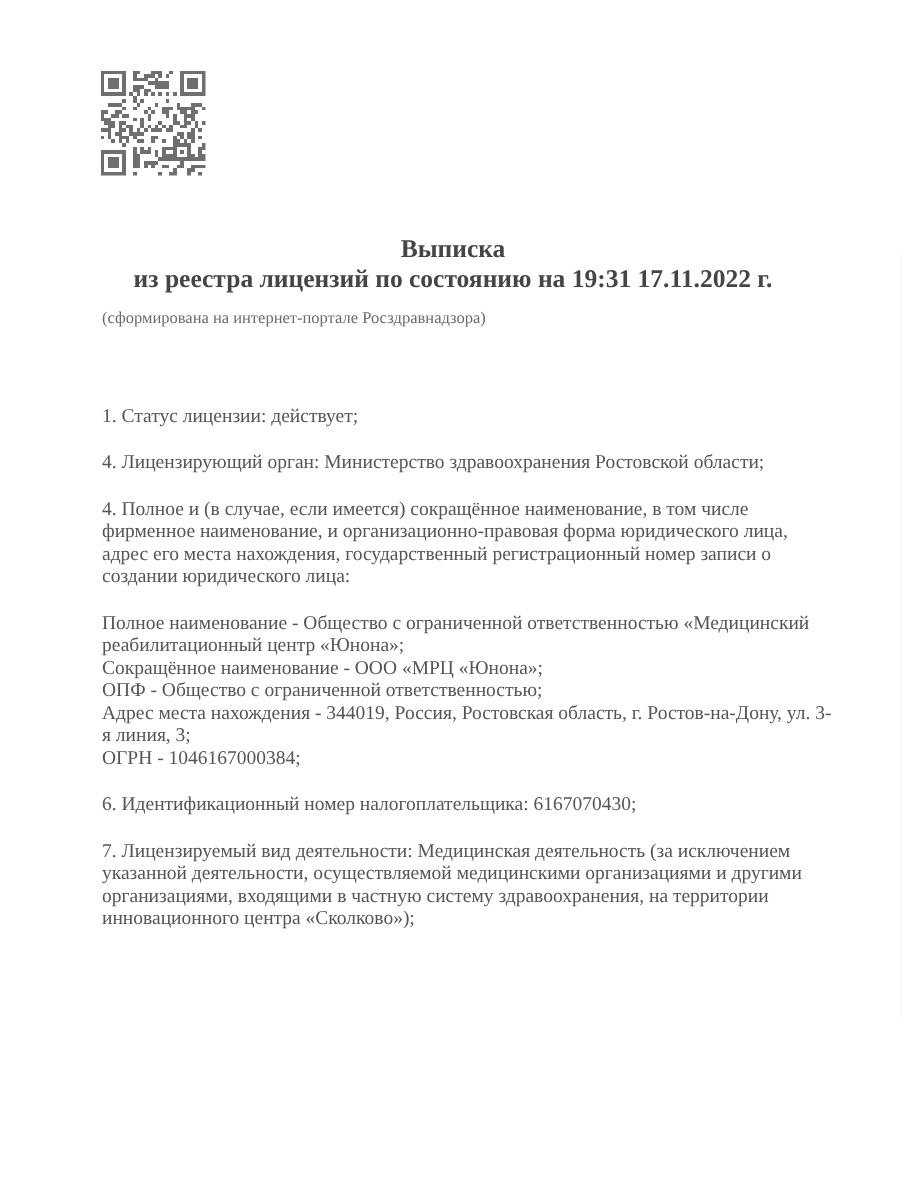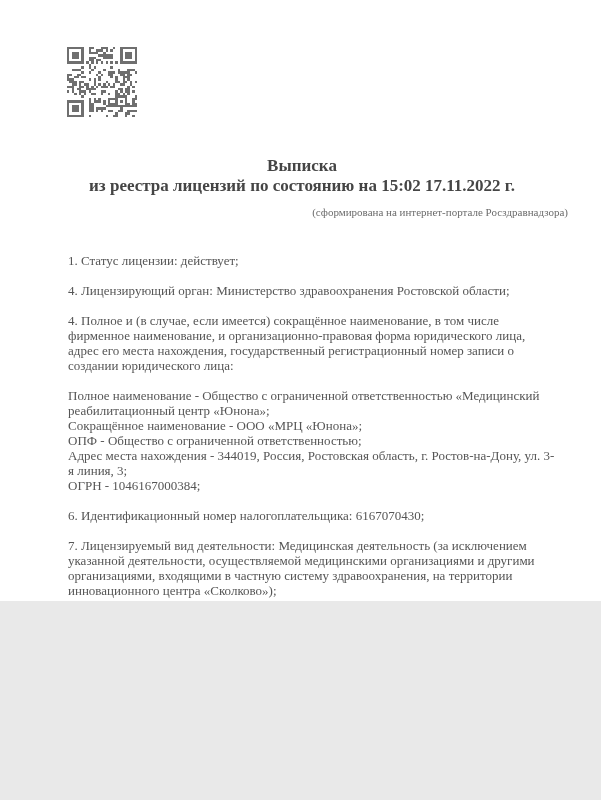--- a/index.html
+++ b/index.html
@@ -3,21 +3,21 @@
 <meta charset="utf-8">
 <style>
   html, body {
     margin: 0;
     padding: 0;
     background: #e9e9e9;
   }
   .page {
     position: relative;
     width: 601px;
-    height: 601px;
+    height: 800px;
     background: #ffffff;
     overflow: hidden;
     font-family: "Liberation Serif", "DejaVu Serif", serif;
   }
   .qr {
     position: absolute;
     top: 47px;
     left: 67px;
     width: 70px;
     height: 70px;
@@ -31,35 +31,34 @@
     font-size: 17px;
     font-weight: bold;
     line-height: 20px;
     color: #454545;
   }
   .subtitle {
     position: absolute;
     top: 206px;
     left: 68px;
     width: 500px;
-    text-align: right;
     font-size: 11px;
     color: #6b6b6b;
   }
   .body-text {
     position: absolute;
     top: 253px;
     left: 68px;
     width: 490px;
     font-size: 13px;
     line-height: 15px;
     color: #555555;
   }
   .para {
-    margin: 0 0 15px 0;
+    margin: 16px 0 15px 0;
     white-space: pre-line;
   }
 </style>
 </head>
 <body>
 
 <div class="page">
 
   <div class="qr" id="qr-container"><svg viewBox="0 0 29 29" width="100%" height="100%" shape-rendering="crispEdges" fill="#6f6f6f" aria-hidden="true">
         <rect x="0" y="0" width="1" height="1"></rect>
@@ -415,21 +414,21 @@
         <rect x="9" y="28" width="1" height="1"></rect>
         <rect x="16" y="28" width="1" height="1"></rect>
         <rect x="19" y="28" width="1" height="1"></rect>
         <rect x="20" y="28" width="1" height="1"></rect>
         <rect x="24" y="28" width="1" height="1"></rect>
         <rect x="27" y="28" width="1" height="1"></rect>
       </svg></div>
 
   <div class="title-block">
     <div>Выписка</div>
-    <div>из реестра лицензий по состоянию на 15:02 17.11.2022 г.</div>
+    <div>из реестра лицензий по состоянию на 19:31 17.11.2022 г.</div>
   </div>
 
   <div class="subtitle">(сформирована на интернет-портале Росздравнадзора)</div>
 
   <div class="body-text">
     <p class="para">1. Статус лицензии: действует;</p>
     <p class="para">4. Лицензирующий орган: Министерство здравоохранения Ростовской области;</p>
     <p class="para">4. Полное и (в случае, если имеется) сокращённое наименование, в том числе фирменное наименование, и организационно-правовая форма юридического лица, адрес его места нахождения, государственный регистрационный номер записи о создании юридического лица:</p>
     <p class="para">Полное наименование - Общество с ограниченной ответственностью «Медицинский реабилитационный центр «Юнона»;
 Сокращённое наименование - ООО «МРЦ «Юнона»;

